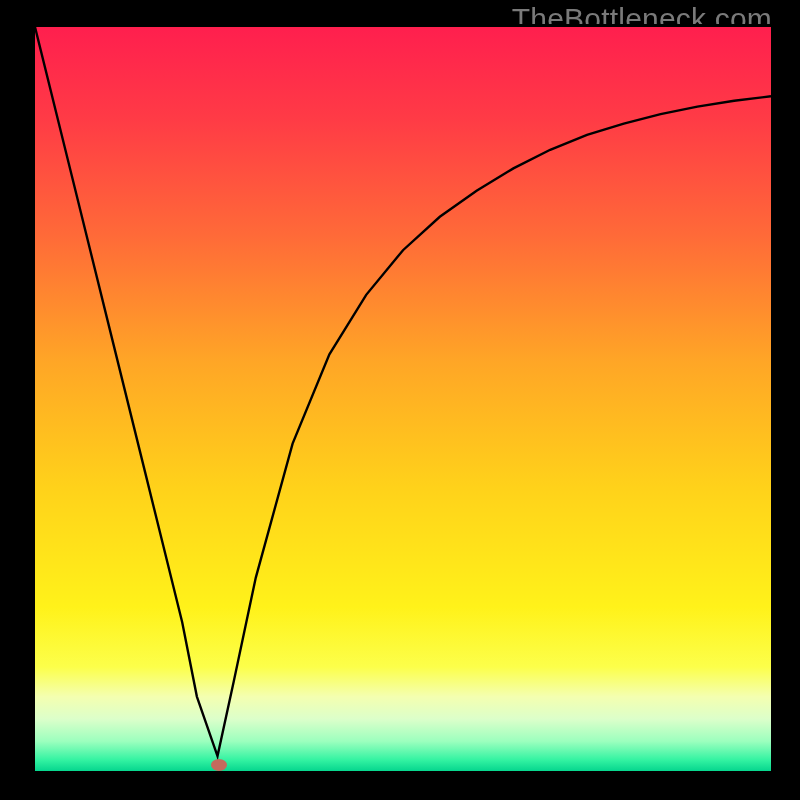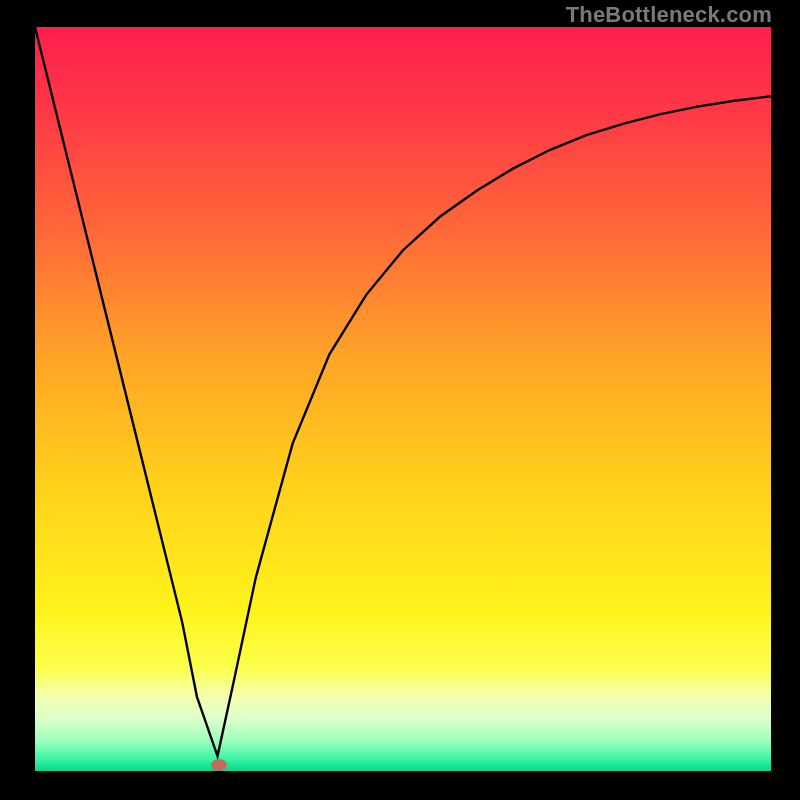--- a/index.html
+++ b/index.html
@@ -29,22 +29,22 @@
   }
   .curve-svg {
     position: absolute;
     inset: 0;
     width: 100%;
     height: 100%;
   }
   .watermark {
     position: absolute;
     color: #7a7a7a;
-    font-size: 22px;
-    font-weight: 700;
+    font-size: 30px;
+    font-weight: 400;
     letter-spacing: 0.2px;
     user-select: none;
   }
   .marker {
     position: absolute;
     width: 16px;
     height: 12px;
     background: #c46a5d;
     border-radius: 50%;
     transform: translate(-50%, -50%);

